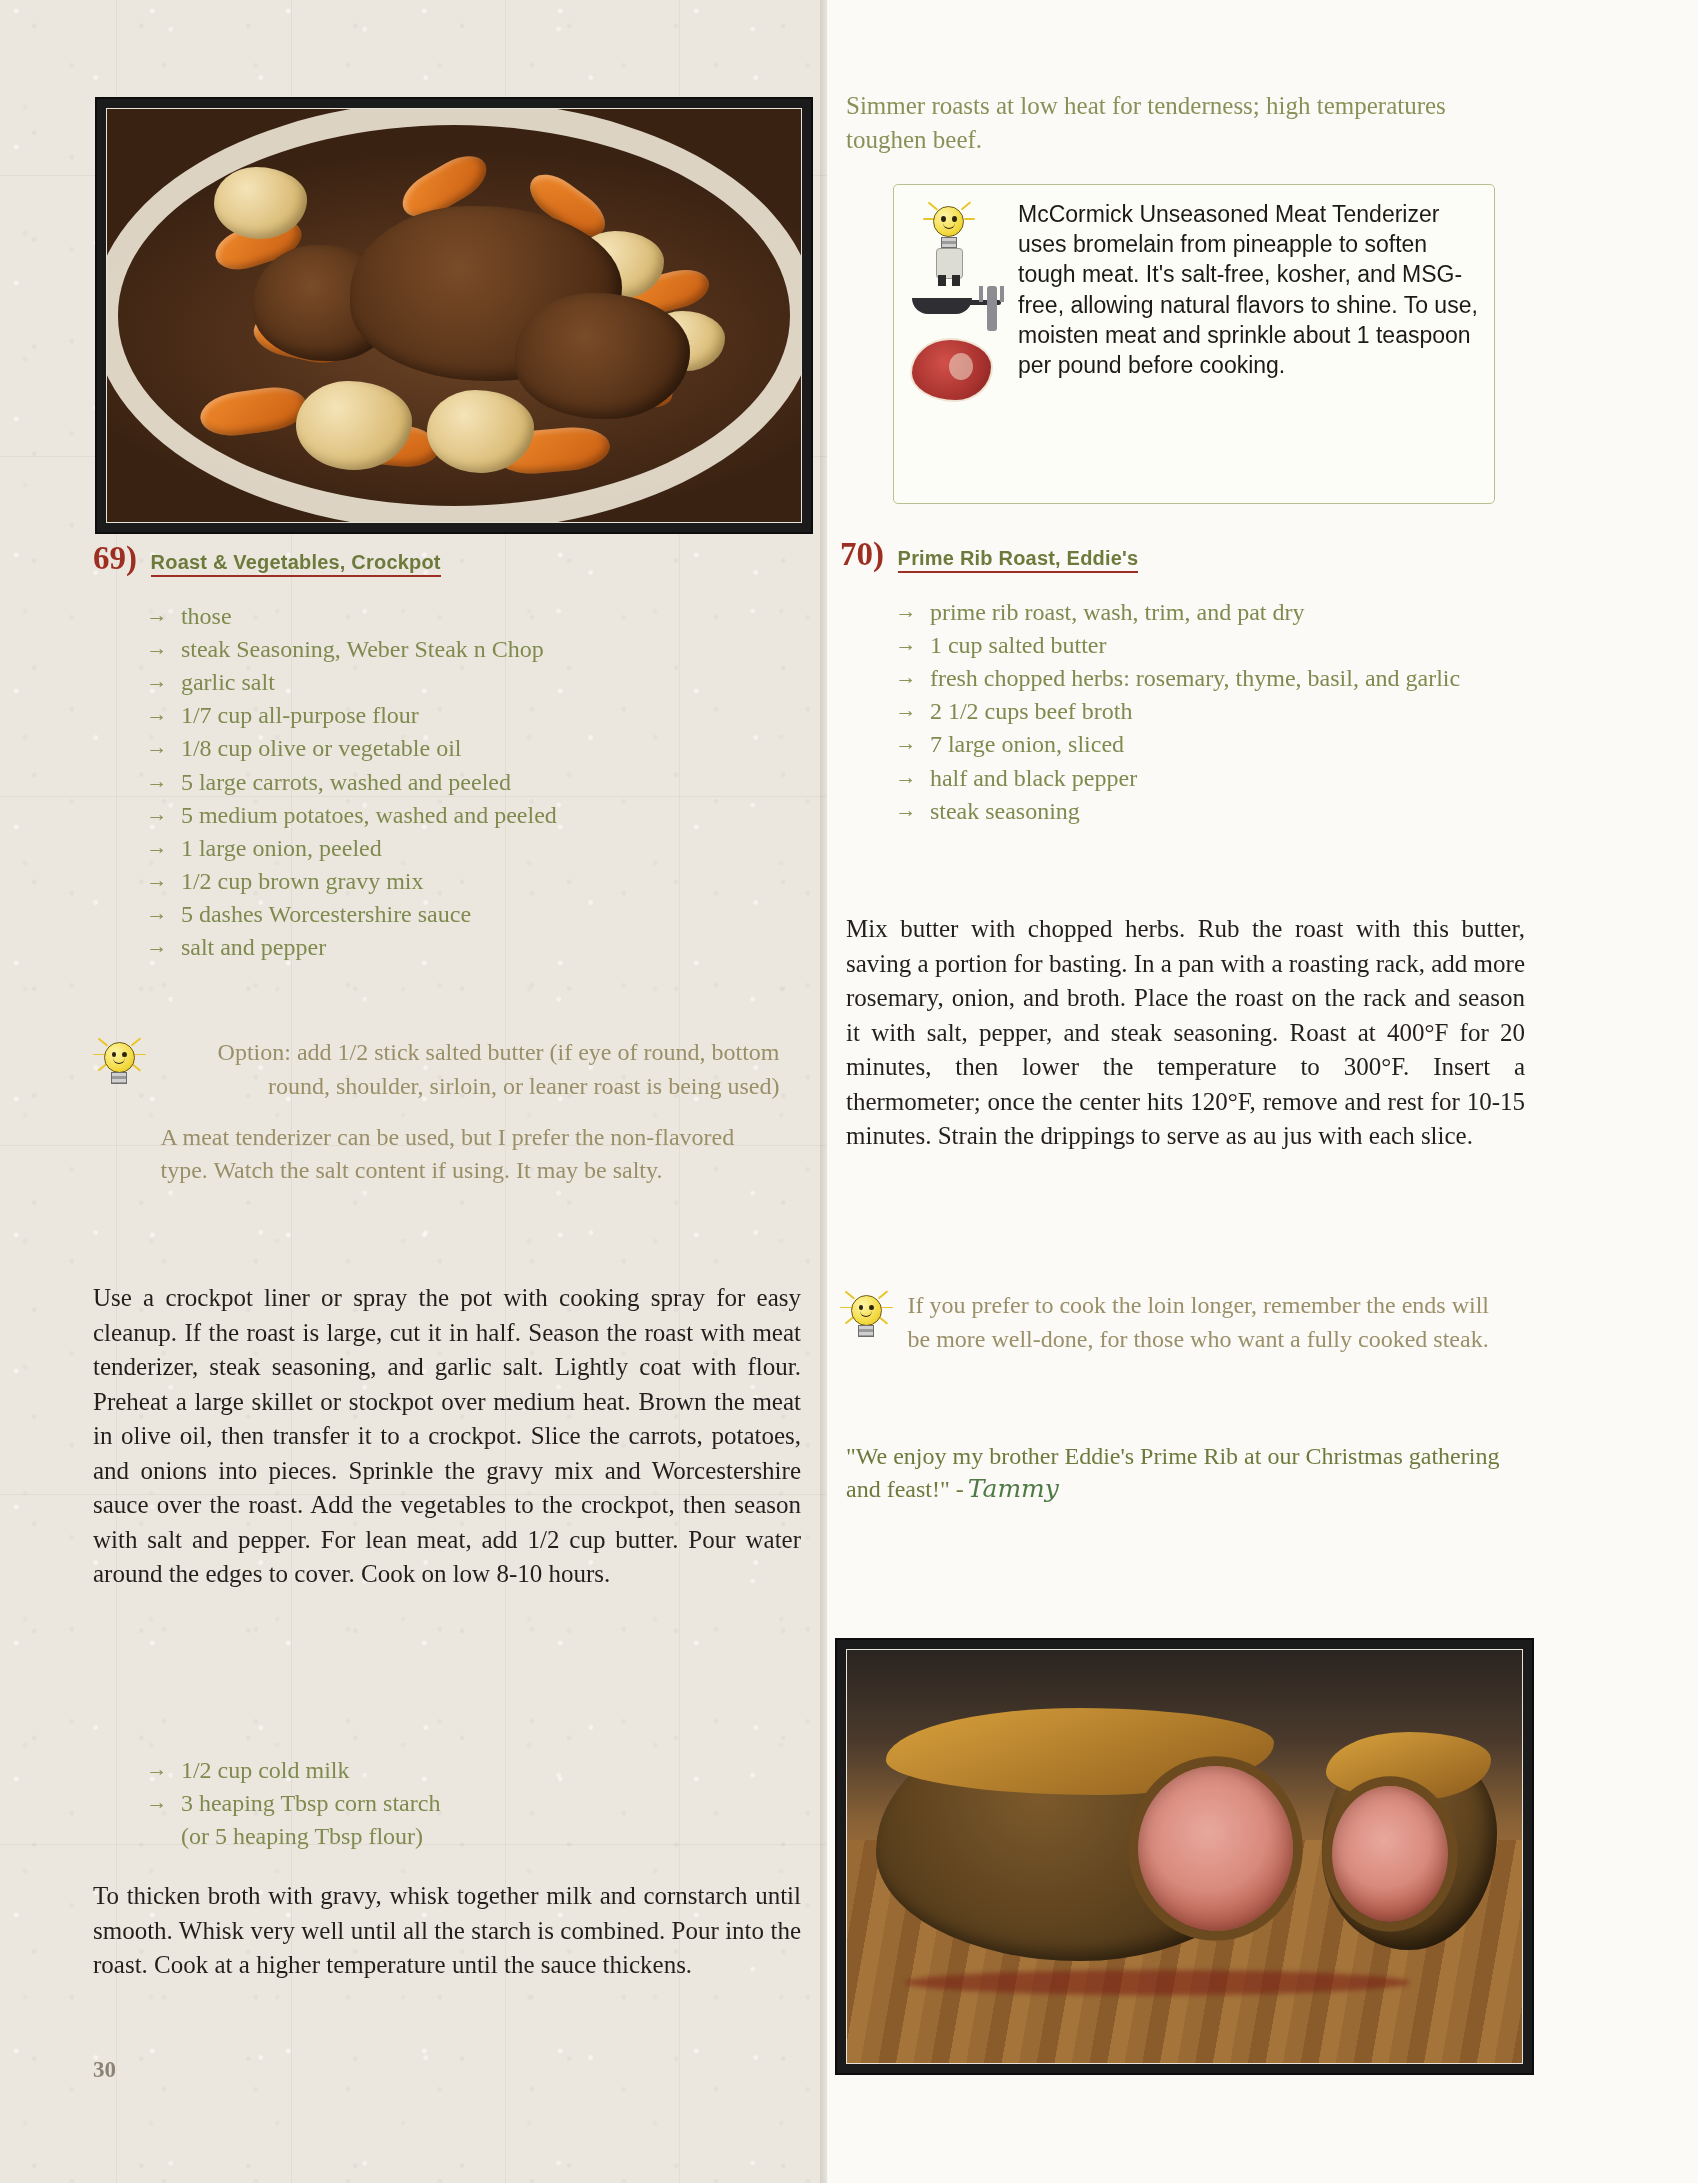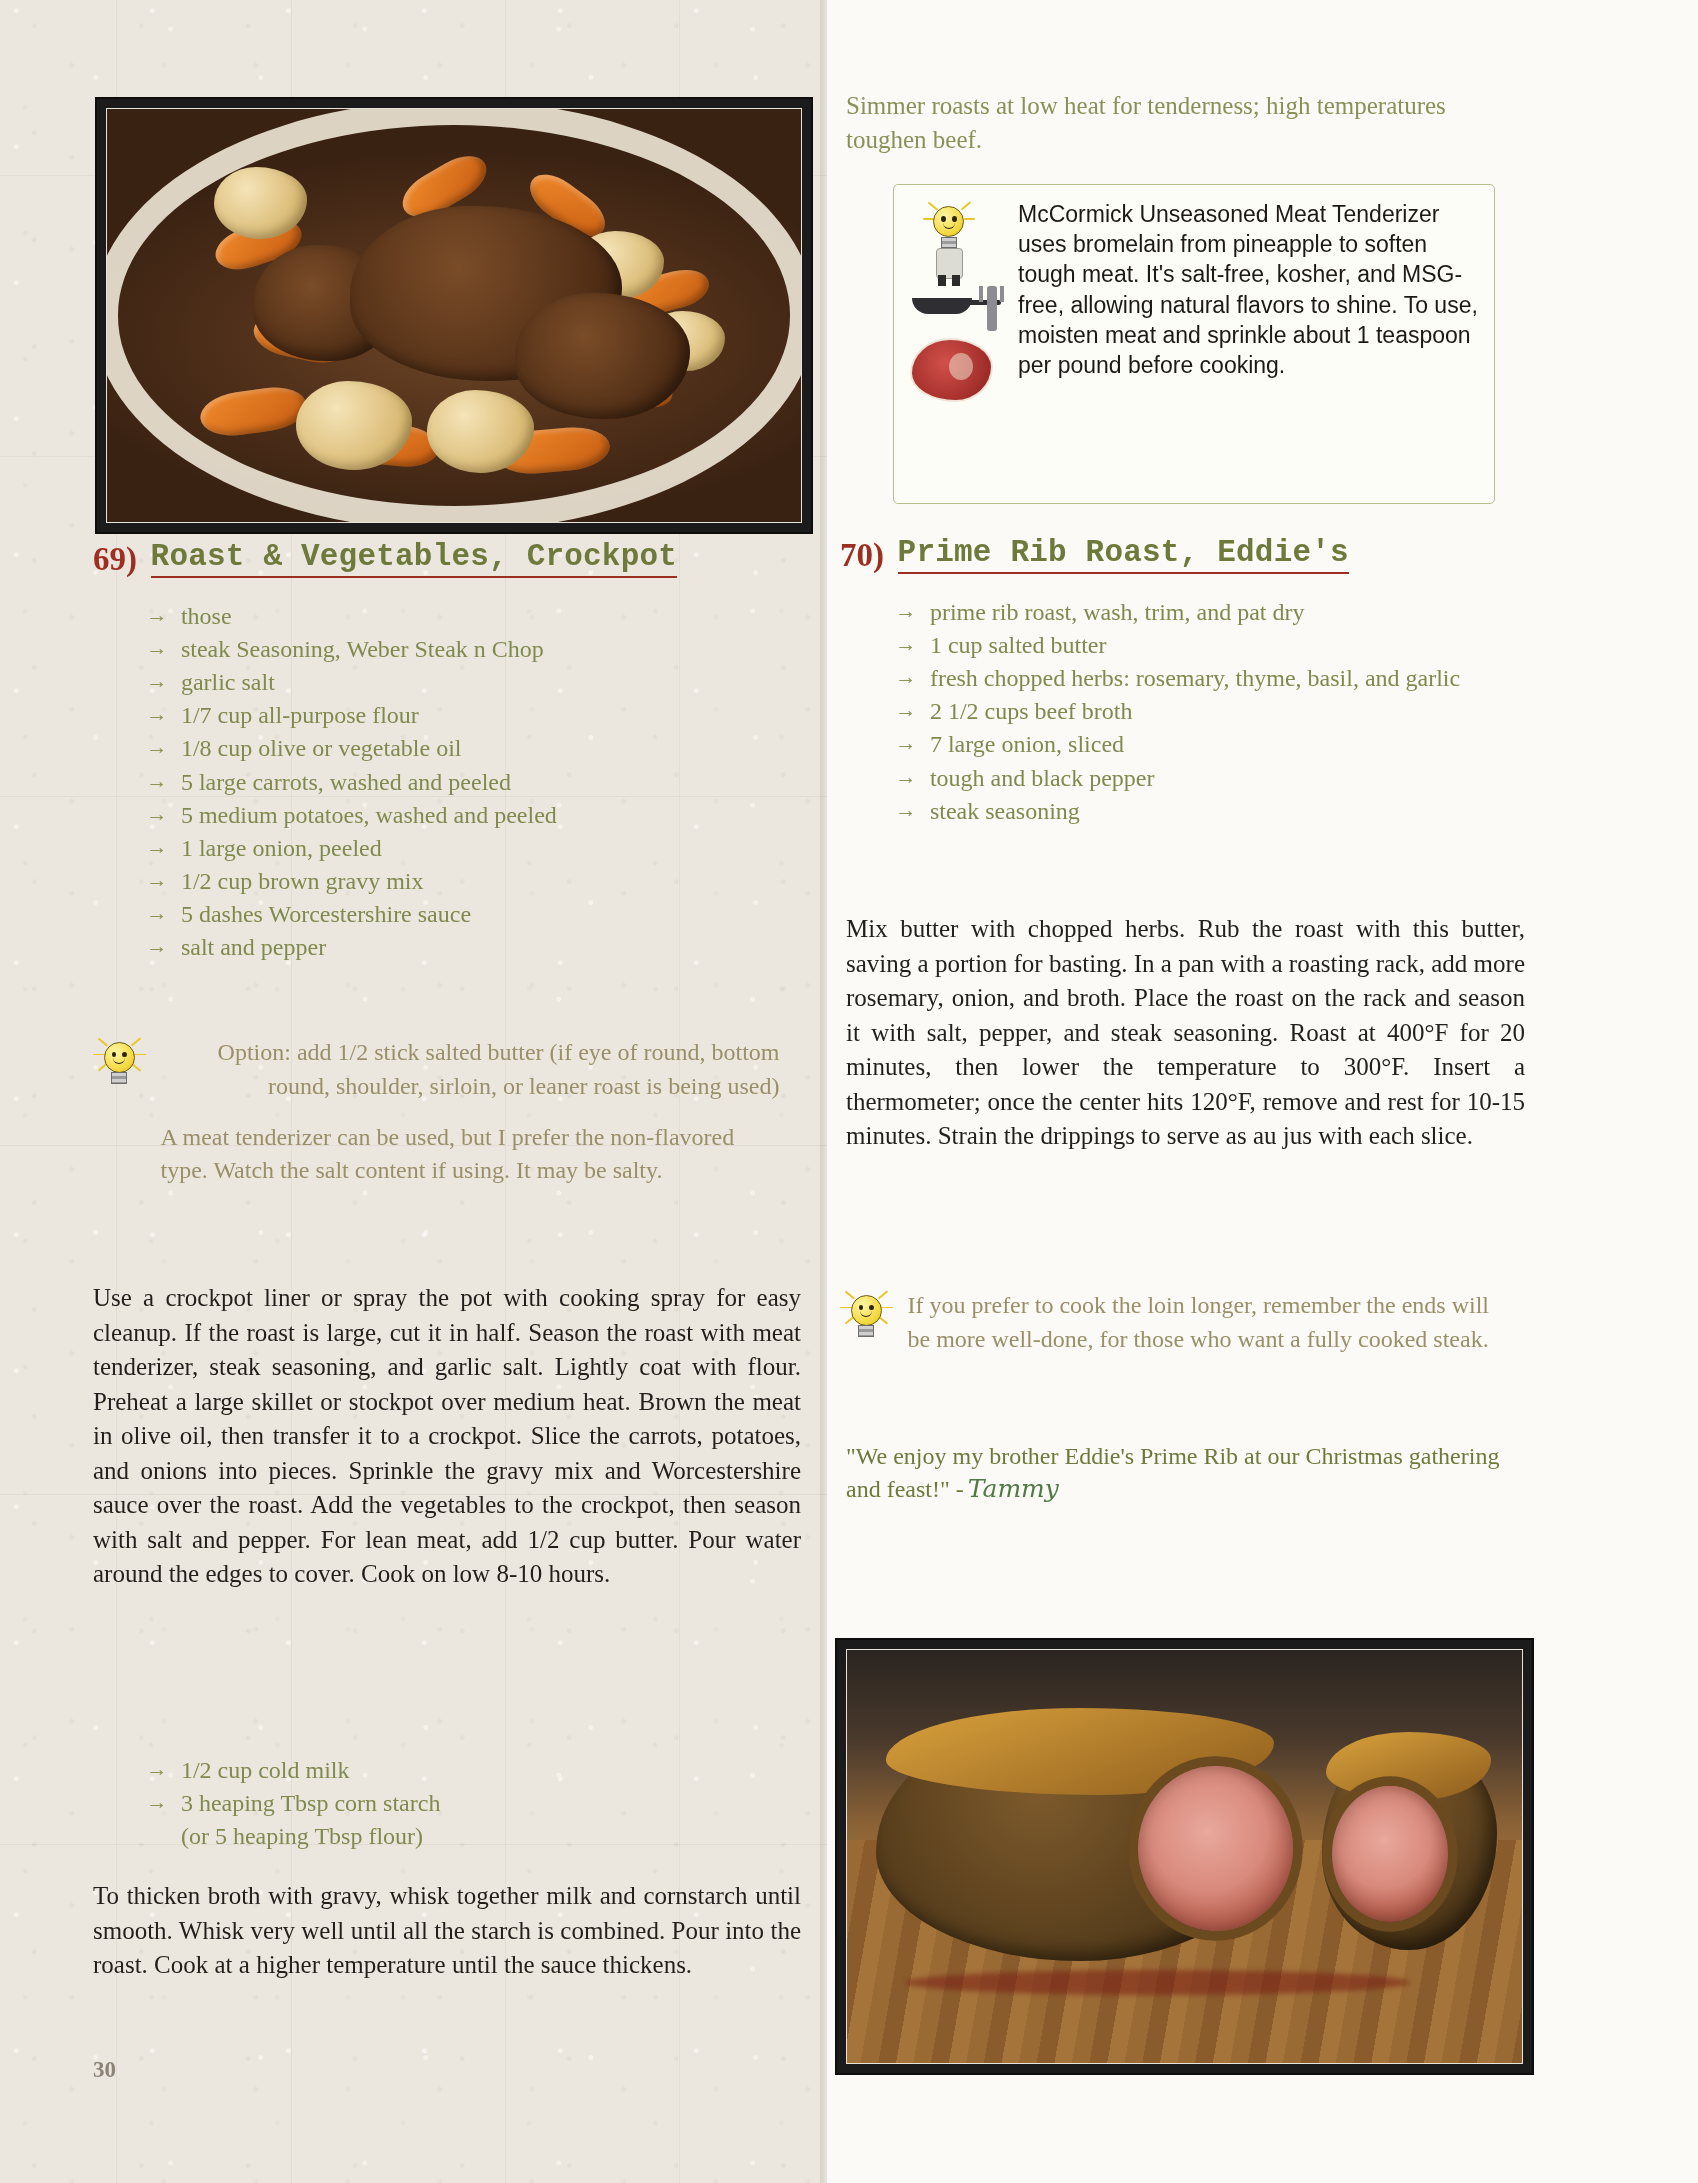--- a/index.html
+++ b/index.html
@@ -145,23 +145,23 @@
   }
 
   
   .rnum {
     font-family: "Liberation Serif", serif;
     font-weight: bold;
     font-size: 33px;
     color: #9d2f22;
   }
   .rtitle {
-    font-family: Liberation Mono, monospace;
+    font-family: Liberation Sans, sans-serif;
     font-weight: bold;
-    font-size: 31px;
+    font-size: 20px;
     color: #6d7a3b;
     letter-spacing: 0.2px;
     border-bottom: 2.9px solid #9d2f22;
     display: inline-block;
     padding-bottom: 1.9px;
     line-height: 1.1;
   }
   .ing-list {
     list-style: none;
     margin: 0;
@@ -528,21 +528,21 @@
     <li>
         <span class="arrow">→</span>
         <span>2 1/2 cups beef broth</span>
       </li>
     <li>
         <span class="arrow">→</span>
         <span>7 large onion, sliced</span>
       </li>
     <li>
         <span class="arrow">→</span>
-        <span>tough and black pepper</span>
+        <span>half and black pepper</span>
       </li>
     <li>
         <span class="arrow">→</span>
         <span>steak seasoning</span>
       </li>
   </ul>
 
   <p class="body-text" style="position:absolute; left:846px; top:912px; width:679px; margin:0; text-align:justify;">Mix butter with chopped herbs. Rub the roast with this butter, saving a portion for basting. In a pan with a roasting rack, add more rosemary, onion, and broth. Place the roast on the rack and season it with salt, pepper, and steak seasoning. Roast at 400°F for 20 minutes, then lower the temperature to 300°F. Insert a thermometer; once the center hits 120°F, remove and rest for 10-15 minutes. Strain the drippings to serve as au jus with each slice.</p>
 
   <div class="tip-row" style="position:absolute; left:840px; top:1289px; width:679px;">

